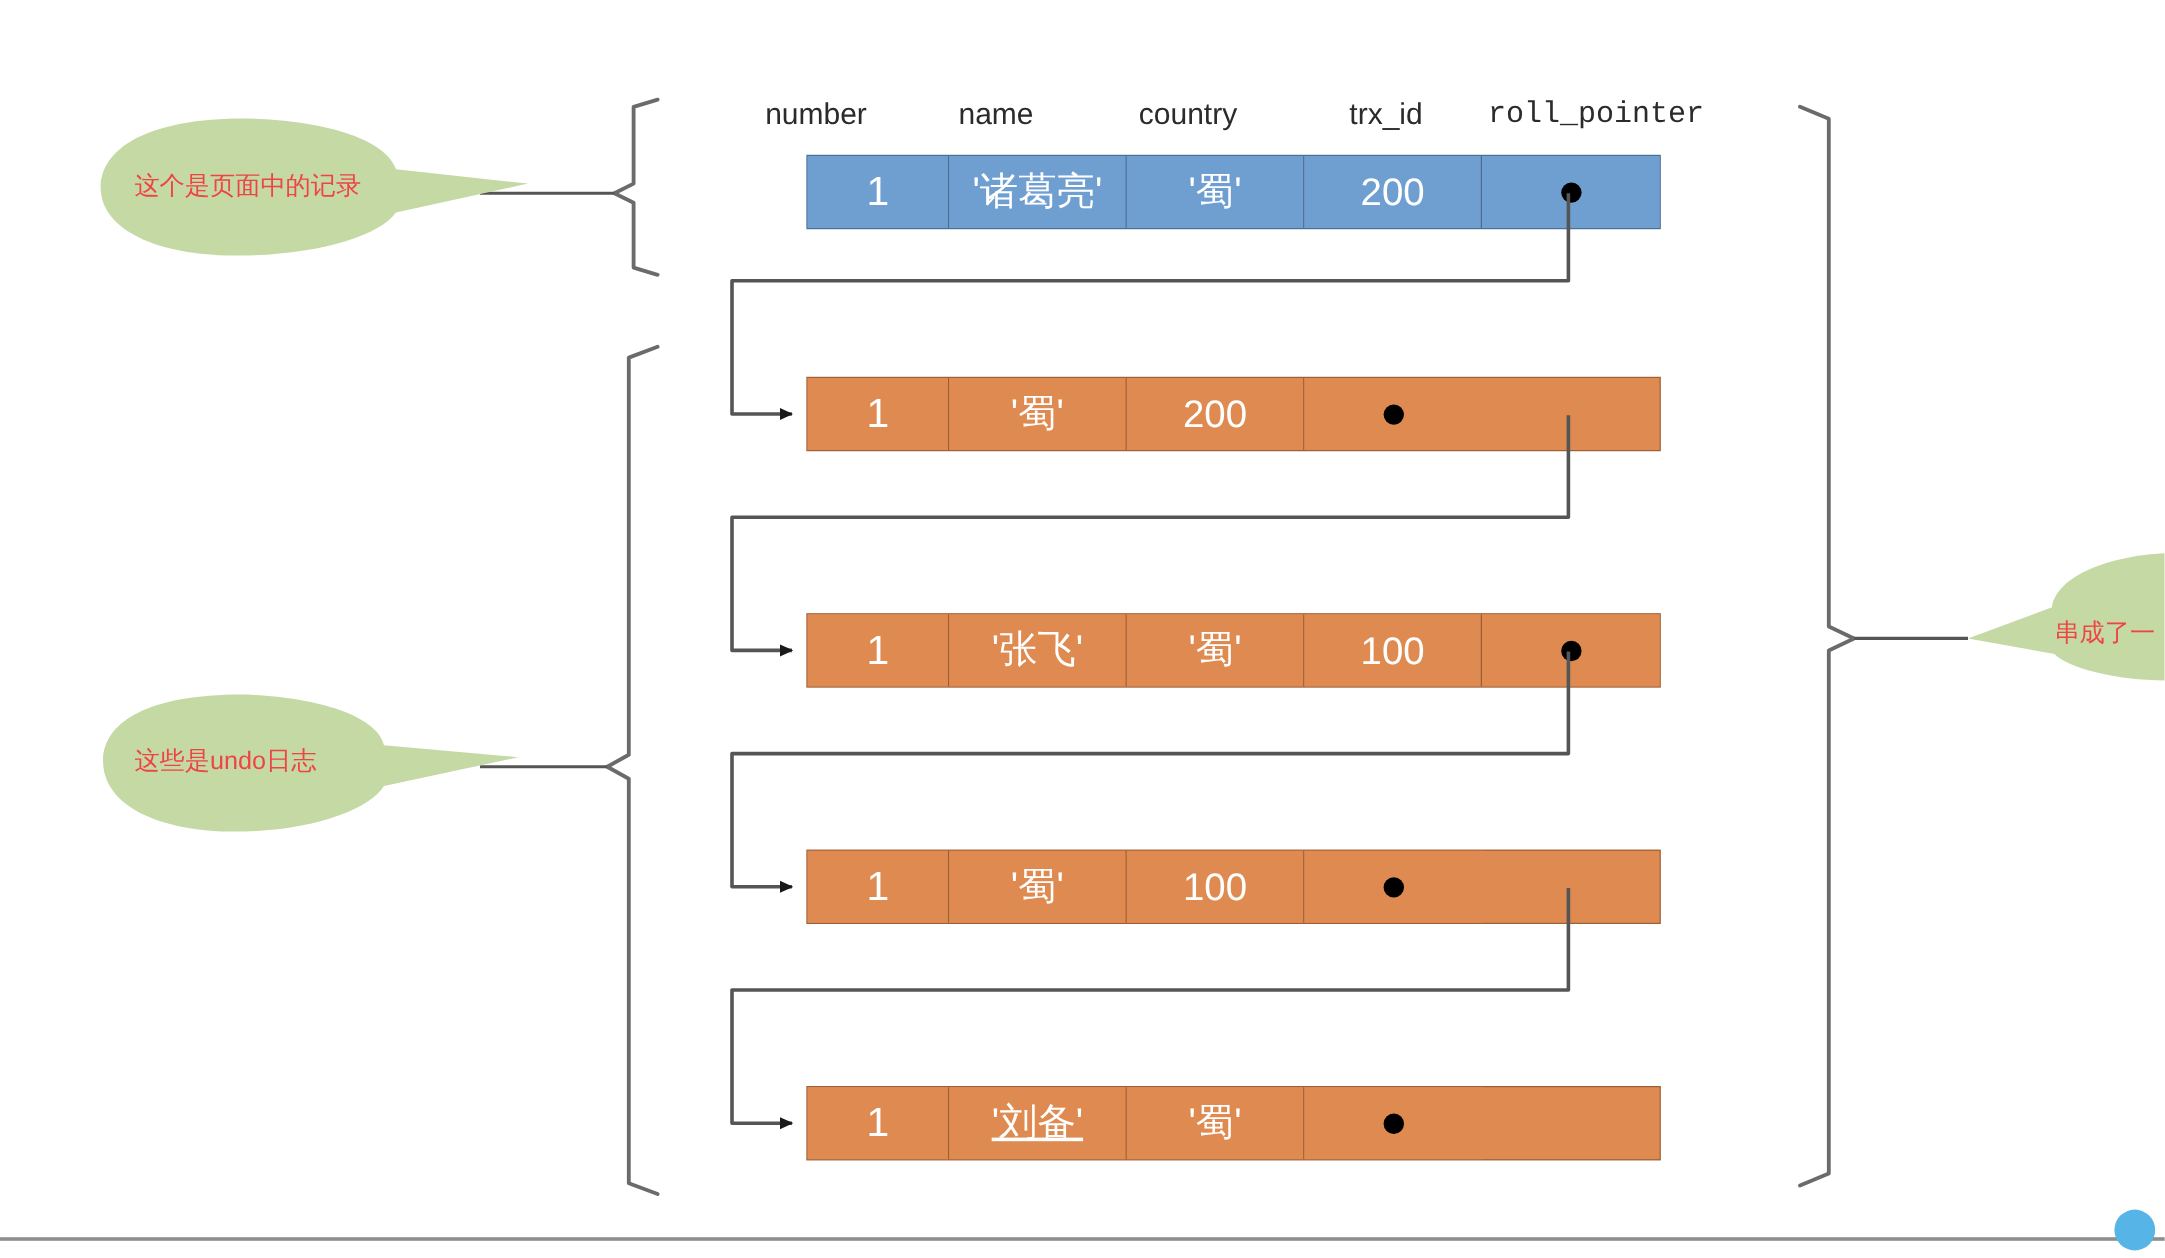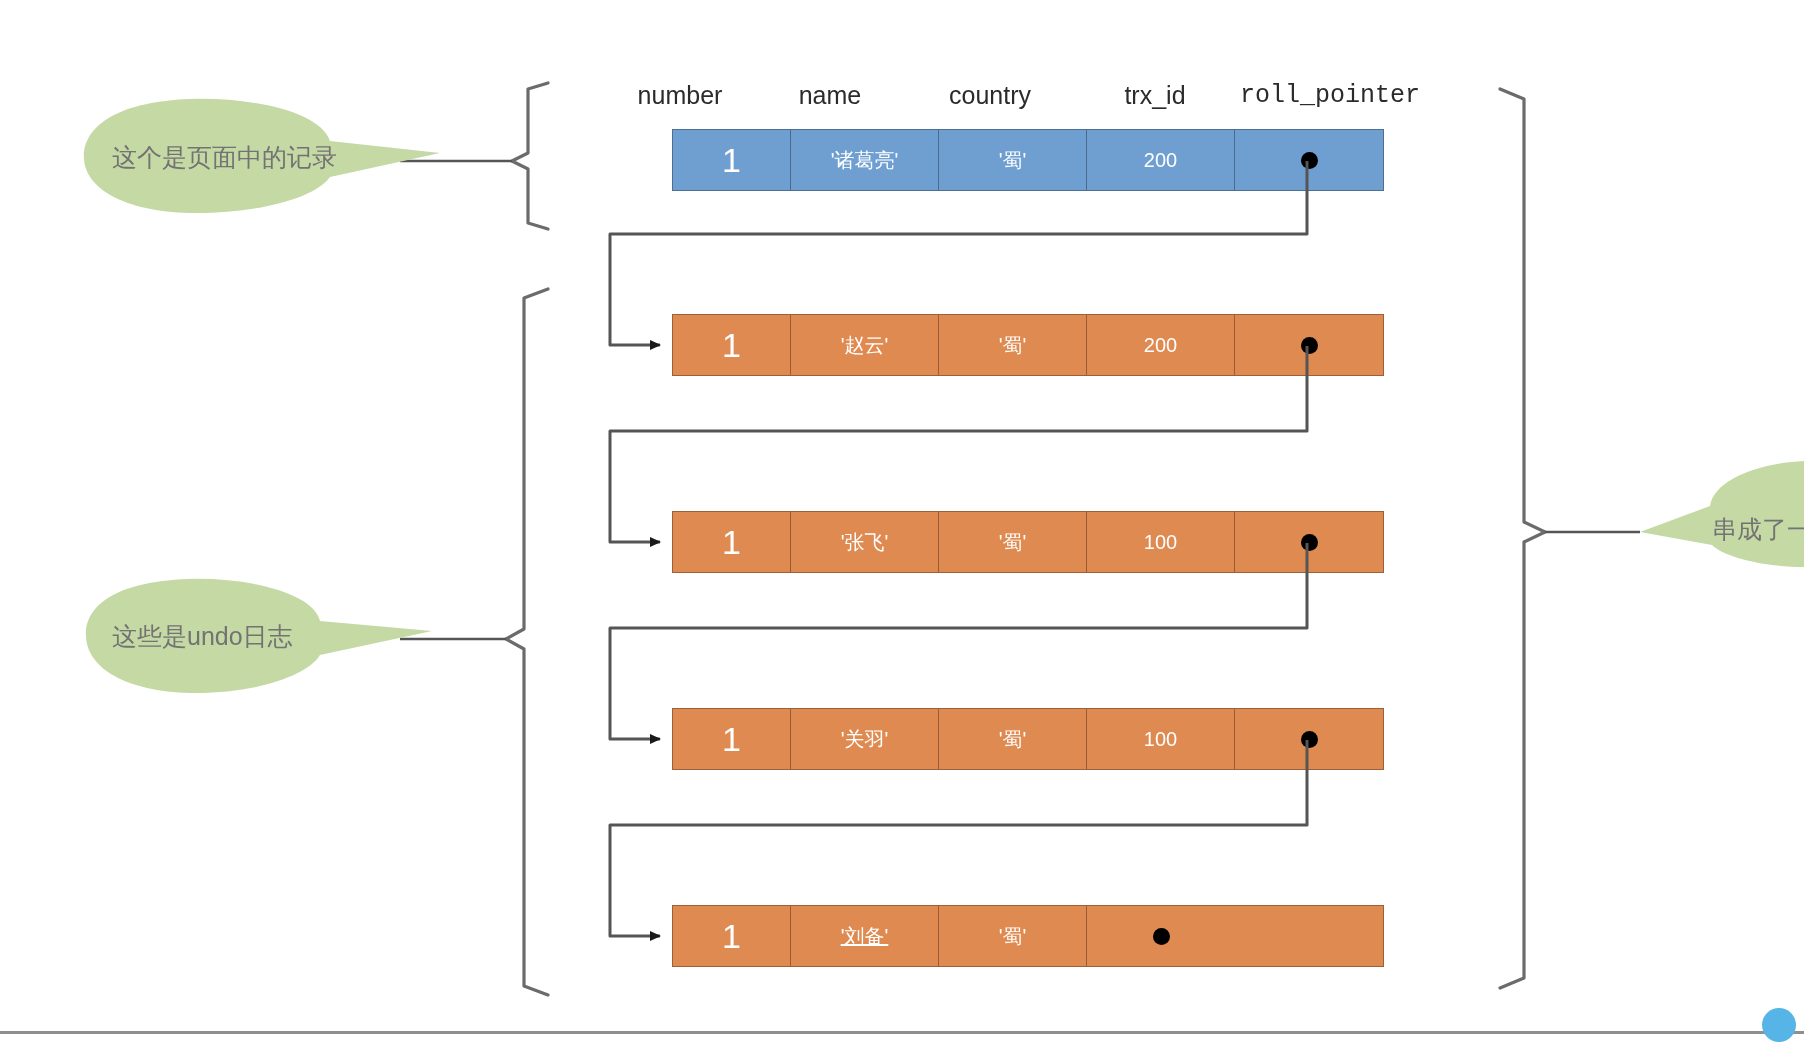--- a/index.html
+++ b/index.html
@@ -41,21 +41,21 @@
     box-sizing: border-box;
     border: 1px solid rgba(0,0,0,0.30);
   }
   .row .cell {
     box-sizing: border-box;
     height: 100%;
     display: flex;
     align-items: center;
     justify-content: center;
     color: #ffffff;
-    font-size: 20px;
+    font-size: 32px;
     position: relative;
     border-right: 1px solid rgba(0,0,0,0.32);
     font-family: "Liberation Sans", "DejaVu Sans", sans-serif;
   }
   .row .cell:last-child { border-right: none; }
   .row .cell.num {
     font-size: 34px;
     font-weight: 300;
   }
   .row.blue { background: #6f9fd1; }
@@ -70,22 +70,22 @@
     background: #000000;
     display: block;
   }
 
   
   .callout {
     position: absolute;
   }
   .callout .bubble-text {
     position: absolute;
-    font-size: 25px;
-    color: #737373;
+    font-size: 21px;
+    color: #ef4444;
     white-space: nowrap;
     font-family: "Liberation Sans", "DejaVu Sans", sans-serif;
   }
 
   
   #wires {
     position: absolute;
     left: 0; top: 0;
     width: 1804px;
     height: 1048px;
@@ -128,41 +128,39 @@
     <div class="cell" style="width:148px;">'诸葛亮'</div>
     <div class="cell" style="width:148px;">'蜀'</div>
     <div class="cell" style="width:148px;">200</div>
     <div class="cell" style="width:148px;">
         <span class="dot"></span>
       </div>
   </div>
 
   <div class="row orange" style="left:672px; top:313px; width:712px;">
     <div class="cell num" style="width:118px;">1</div>
-    <div class="cell" style="width:148px;">'赵云'</div>
     <div class="cell" style="width:148px;">'蜀'</div>
     <div class="cell" style="width:148px;">200</div>
     <div class="cell" style="width:148px;">
         <span class="dot"></span>
       </div>
   </div>
 
   <div class="row orange" style="left:672px; top:510px; width:712px;">
     <div class="cell num" style="width:118px;">1</div>
     <div class="cell" style="width:148px;">'张飞'</div>
     <div class="cell" style="width:148px;">'蜀'</div>
     <div class="cell" style="width:148px;">100</div>
     <div class="cell" style="width:148px;">
         <span class="dot"></span>
       </div>
   </div>
 
   <div class="row orange" style="left:672px; top:707px; width:712px;">
     <div class="cell num" style="width:118px;">1</div>
-    <div class="cell" style="width:148px;">'关羽'</div>
     <div class="cell" style="width:148px;">'蜀'</div>
     <div class="cell" style="width:148px;">100</div>
     <div class="cell" style="width:148px;">
         <span class="dot"></span>
       </div>
   </div>
 
   <div class="row orange" style="left:672px; top:904px; width:712px;">
     <div class="cell num" style="width:118px;">1</div>
     <div class="cell" style="width:148px;text-decoration:underline;">'刘备'</div>

